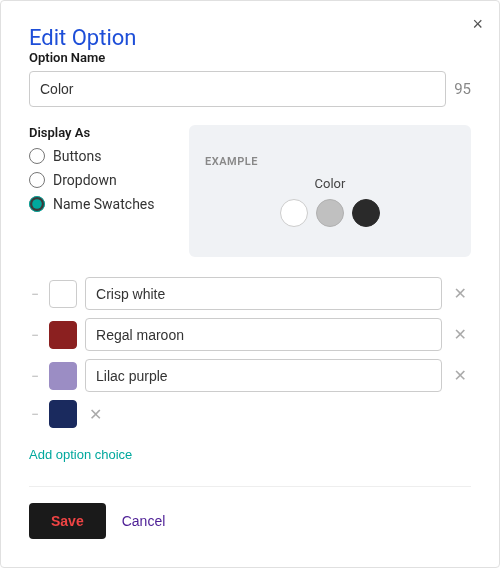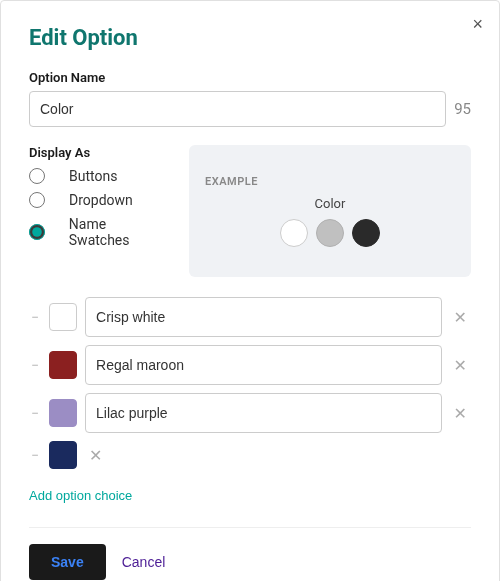--- a/index.html
+++ b/index.html
@@ -26,23 +26,22 @@
       right: 16px;
       background: none;
       border: none;
       cursor: pointer;
       font-size: 18px;
       color: #555;
       line-height: 1;
     }
     .dialog-title {
       font-size: 22px;
-      font-weight: 700;
-      color: #0f766e;
-      margin-bottom: 20px;
+      font-weight: 400;
+      color: #1d4ed8;
     }
     .field-label {
       font-size: 13px;
       font-weight: 600;
       color: #1a1a1a;
       margin-bottom: 6px;
     }
     .option-name-row {
       display: flex;
       align-items: center;
@@ -73,22 +72,22 @@
       flex: 0 0 140px;
     }
     .display-label {
       font-size: 13px;
       font-weight: 600;
       color: #1a1a1a;
       margin-bottom: 8px;
     }
     .radio-item {
       display: flex;
-      align-items: center;
-      gap: 24px;
+      align-items: flex-end;
+      gap: 8px;
       margin-bottom: 8px;
       cursor: pointer;
     }
     .radio-item input[type="radio"] {
       width: 16px;
       height: 16px;
       cursor: pointer;
       accent-color: #00a89d;
     }
     .radio-label {
@@ -158,21 +157,21 @@
     .color-swatch-btn {
       width: 28px;
       height: 28px;
       border-radius: 4px;
       border: 1px solid #ccc;
       cursor: pointer;
       flex-shrink: 0;
     }
     .choice-input {
       flex: 1;
-      height: 40px;
+      height: 33px;
       border: 1px solid #ccc;
       border-radius: 4px;
       padding: 0 10px;
       font-size: 14px;
       color: #333;
       outline: none;
     }
     .remove-btn {
       background: none;
       border: none;
@@ -192,21 +191,21 @@
     }
     .footer {
       display: flex;
       align-items: center;
       gap: 16px;
       padding-top: 16px;
       border-top: 1px solid #eee;
     }
     .save-btn {
       background: #1a1a1a;
-      color: #3b82f6;
+      color: #ef4444;
       border: none;
       border-radius: 4px;
       padding: 10px 22px;
       font-size: 14px;
       font-weight: 600;
       cursor: pointer;
     }
     .cancel-btn {
       background: none;
       border: none;

